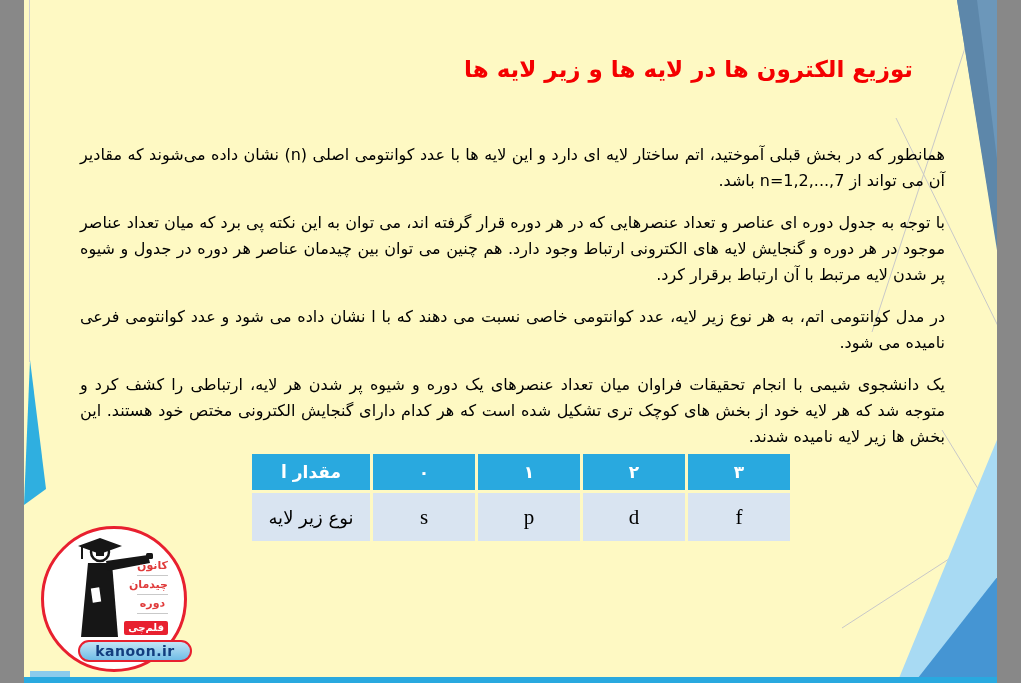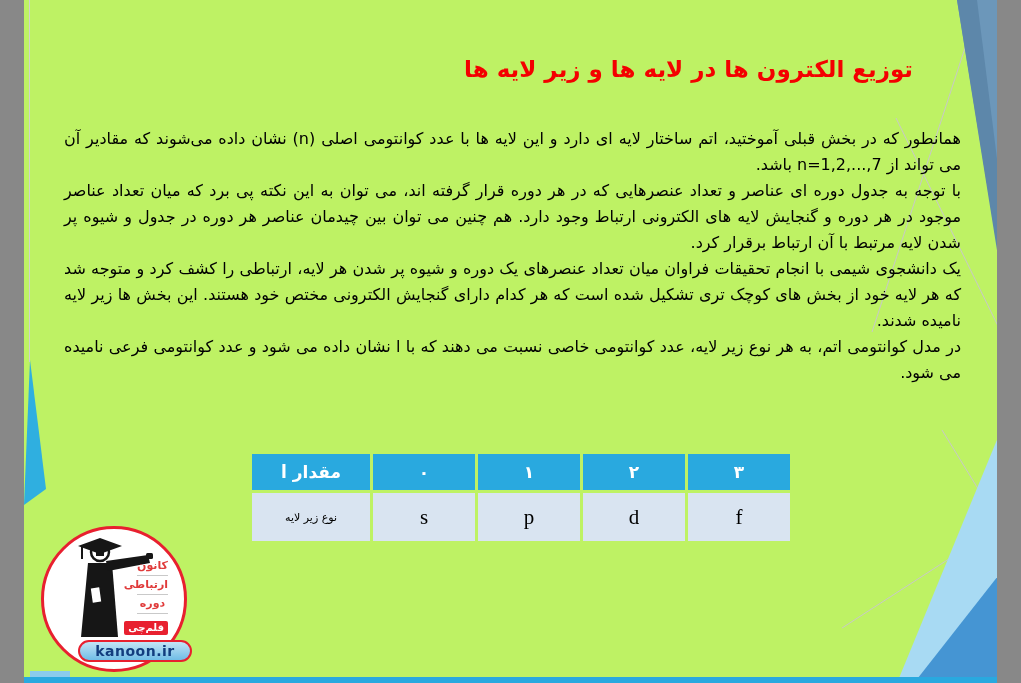--- a/index.html
+++ b/index.html
@@ -1,38 +1,38 @@
 <!DOCTYPE html>
 <html lang="fa"><head>
 <meta charset="utf-8">
 <style>
   html,body{margin:0;padding:0;background:#888;}
   .slide{
-    position:relative;width:973px;height:683px;background:#bef264;
+    position:relative;width:973px;height:683px;background:#fef9c3;
     overflow:hidden;font-family:"DejaVu Sans",sans-serif;margin:0 auto;
   }
   .deco{position:absolute;inset:0;width:1021px;height:683px;display:block;}
   .page-title{
     position:absolute;top:56px;right:84px;direction:rtl;white-space:nowrap;
     color:#f40000;font-size:23px;font-weight:bold;
   }
   .body-text{
     position:absolute;top:126px;right:36px;left:40px;direction:rtl;
     text-align:justify;font-size:16px;line-height:26px;color:#000;
   }
-  .body-text p{margin:0;}
+  .body-text p{margin:16px;}
   .ltr{direction:ltr;unicode-bidi:isolate;}
   .l-table{
     position:absolute;left:228px;top:454px;display:grid;
     grid-template-columns:118px 102px 102px 102px 102px;
     grid-template-rows:36px 48px;gap:3px;
   }
   .l-table .cell{display:flex;align-items:center;justify-content:center;}
   .l-table .head{background:#29a9df;color:#ffffff;font-weight:bold;font-size:17px;direction:rtl;}
-  .l-table .body{background:#d9e4f1;color:#000;font-size:11px;direction:rtl;}
+  .l-table .body{background:#d9e4f1;color:#000;font-size:18px;direction:rtl;}
   .l-table .letter{font-family:"Liberation Serif","DejaVu Serif",serif;font-size:21px;font-weight:normal;}
   .formula{
     position:absolute;top:566px;right:52px;direction:rtl;white-space:nowrap;
     font-size:16px;font-weight:bold;color:#000;
   }
   .formula sup{font-size:10px;}
   .logo{
     position:absolute;left:17px;top:526px;width:146px;height:146px;box-sizing:border-box;
     background:#fff;border:3px solid #e8202f;border-radius:50%;
   }
@@ -80,22 +80,22 @@
     <polygon points="6,360 0,505 22,489" fill="#2fafe0"></polygon>
     <rect x="6" y="671" width="40" height="7" fill="#8bcbec"></rect>
     <rect x="0" y="677" width="1021" height="6" fill="#29a9df"></rect>
   </svg>
 
   <div class="page-title">توزیع الکترون ها در لایه ها و زیر لایه ها</div>
 
   <div class="body-text">
     <p>همانطور که در بخش قبلی آموختید، اتم ساختار لایه ای دارد و این لایه ها با عدد کوانتومی اصلی (n) نشان داده می‌شوند که مقادیر آن می تواند از n=1,2,...,7 باشد.</p>
     <p>با توجه به جدول دوره ای عناصر و تعداد عنصرهایی که در هر دوره قرار گرفته اند، می توان به این نکته پی برد که میان تعداد عناصر موجود در هر دوره و گنجایش لایه های الکترونی ارتباط وجود دارد. هم چنین می توان بین چیدمان عناصر هر دوره در جدول و شیوه پر شدن لایه مرتبط با آن ارتباط برقرار کرد.</p>
+    <p>در مدل کوانتومی اتم، به هر نوع زیر لایه، عدد کوانتومی خاصی نسبت می دهند که با l نشان داده می شود و عدد کوانتومی فرعی نامیده می شود.</p>
     <p>یک دانشجوی شیمی با انجام تحقیقات فراوان میان تعداد عنصرهای یک دوره و شیوه پر شدن هر لایه، ارتباطی را کشف کرد و متوجه شد که هر لایه خود از بخش های کوچک تری تشکیل شده است که هر کدام دارای گنجایش الکترونی مختص خود هستند. این بخش ها زیر لایه نامیده شدند.</p>
-    <p>در مدل کوانتومی اتم، به هر نوع زیر لایه، عدد کوانتومی خاصی نسبت می دهند که با l نشان داده می شود و عدد کوانتومی فرعی نامیده می شود.</p>
   </div>
 
   <div class="l-table">
     <div class="cell head">مقدار l</div>
     <div class="cell head">۰</div>
     <div class="cell head">۱</div>
     <div class="cell head">۲</div>
     <div class="cell head">۳</div>
     <div class="cell body">نوع زیر لایه</div>
     <div class="cell body letter">s</div>
@@ -117,21 +117,21 @@
         <rect x="33" y="50" width="10" height="16" rx="1" fill="#ffffff" stroke="#161616" stroke-width="1.5" transform="rotate(-8 38 58)"></rect>
 
         <circle cx="42" cy="15" r="9" fill="#ffffff" stroke="#161616" stroke-width="2.5"></circle>
 
         <polygon points="20,9 42,1 64,9 42,17" fill="#161616"></polygon>
         <rect x="38" y="14" width="8" height="5" fill="#161616"></rect>
         <line x1="24" y1="10" x2="24" y2="22" stroke="#161616" stroke-width="2"></line>
       </svg>
       <div class="logo-col">
         <div class="word">کانون</div>
-        <div class="word">ارتباطی</div>
+        <div class="word">چیدمان</div>
         <div class="word">دوره</div>
         <span class="logo-badge">قلم‌چی</span>
       </div>
       <div class="logo-pill">kanoon.ir</div>
     </div>
   </div>
 
 </div>
 
 </body></html>

